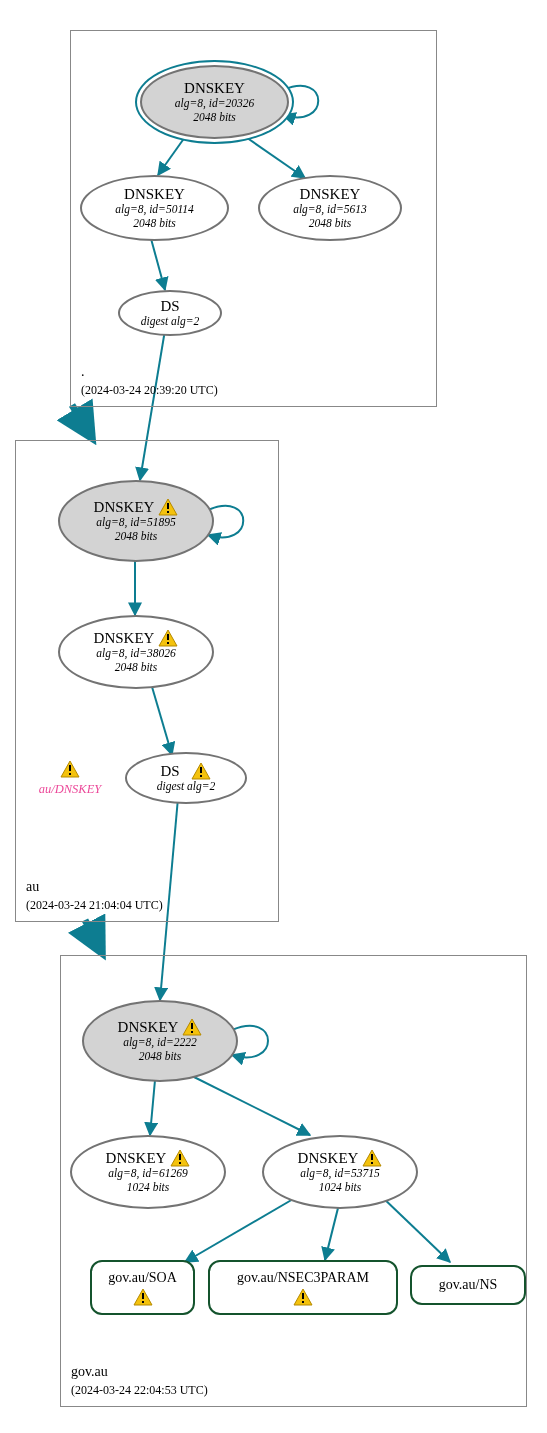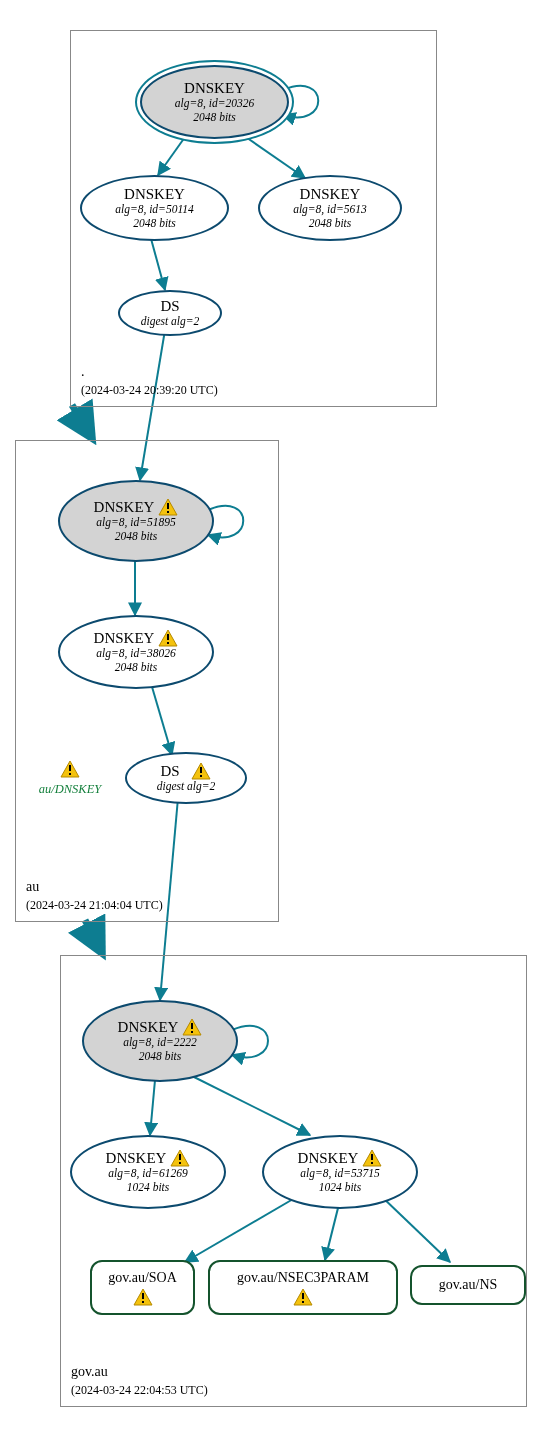--- a/index.html
+++ b/index.html
@@ -32,21 +32,21 @@
     position: absolute;
     left: 10px;
     bottom: 8px;
     font-size: 13px;
     line-height: 1.35;
   }
   .zone-label .name { font-size: 14px; }
   .zone-label .ts   { font-size: 12px; }
   .node {
     position: absolute;
-    border: 2px solid #0c4a6e;
+    border: 2px solid #737373;
     background: #ffffff;
     border-radius: 50%;
     display: flex;
     flex-direction: column;
     align-items: center;
     justify-content: center;
     text-align: center;
     line-height: 1.2;
   }
   .node.secure-entry {
@@ -76,21 +76,21 @@
   .warning-icon {
     display: inline-block;
     width: 20px;
     height: 18px;
     position: relative;
   }
   .warning-icon svg { display:block; }
   .ghost {
     position: absolute;
     text-align: center;
-    color: #15803d;
+    color: #ec4899;
     font-style: italic;
     font-size: 12.5px;
     line-height: 1.2;
   }
   .ghost .wi { filter: none; }
 </style>
 </head>
 <body>
 
 <svg width="0" height="0" style="position:absolute">

